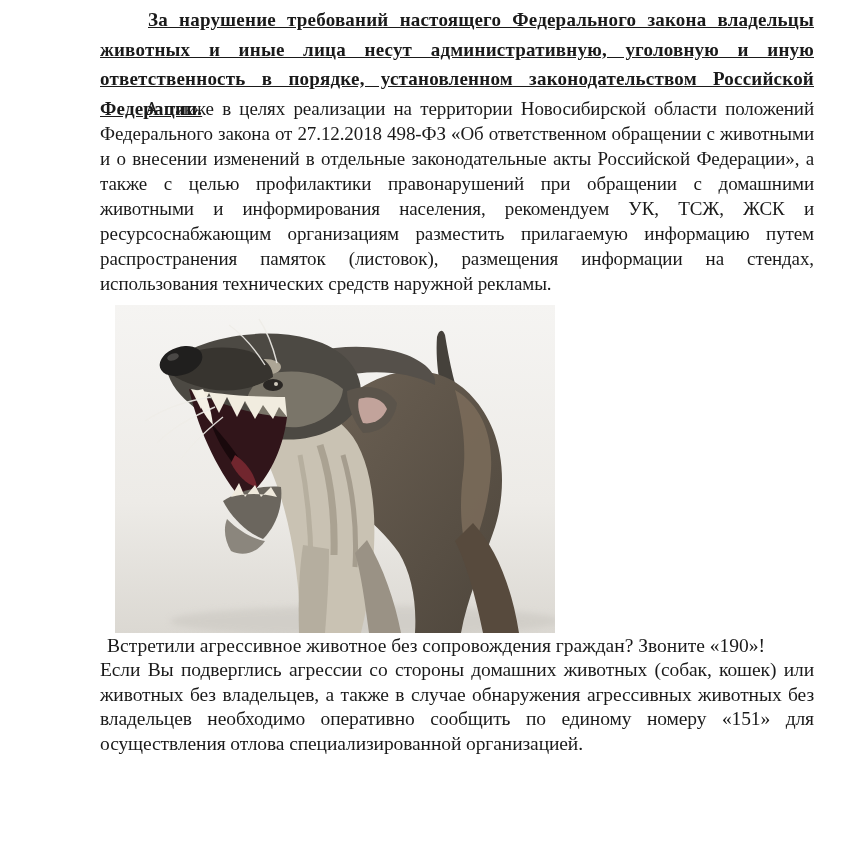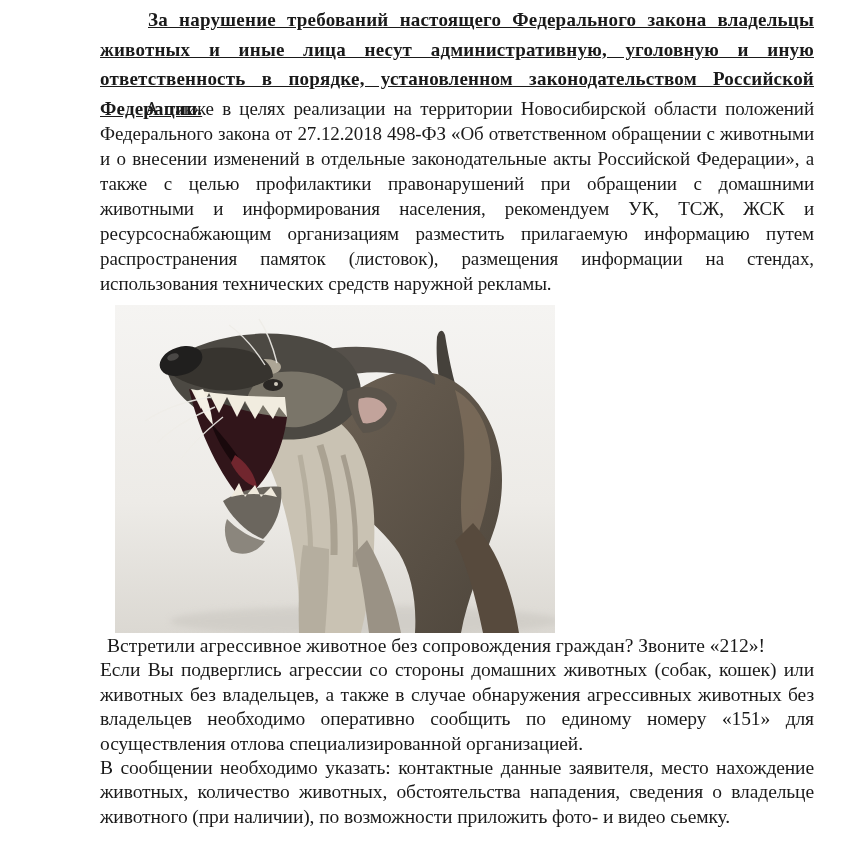--- a/index.html
+++ b/index.html
@@ -117,18 +117,17 @@
         <path d="M 96 92 C 70 96 48 104 30 116"></path>
         <path d="M 100 102 C 76 112 56 124 42 138"></path>
         <path d="M 108 112 C 88 128 72 144 62 160"></path>
         <path d="M 150 60 C 140 44 128 30 114 20"></path>
         <path d="M 162 58 C 158 42 152 26 144 14"></path>
       </g>
     </svg>
   </figure>
 
   <div class="bottom-block">
-    <p class="p-call">Встретили агрессивное животное без сопровождения граждан? Звоните «212»!</p>
+    <p class="p-call">Встретили агрессивное животное без сопровождения граждан? Звоните «190»!</p>
     <p class="p-just">Если Вы подверглись агрессии со стороны домашних животных (собак, кошек) или животных без владельцев, а также в случае обнаружения агрессивных животных без владельцев необходимо оперативно сообщить по единому номеру «151» для осуществления отлова специализированной организацией.</p>
-    <p class="p-just">В сообщении необходимо указать: контактные данные заявителя, место нахождение животных, количество животных, обстоятельства нападения, сведения о владельце животного (при наличии), по возможности приложить фото- и видео сьемку.</p>
   </div>
 
 </div>
 
 </body></html>

